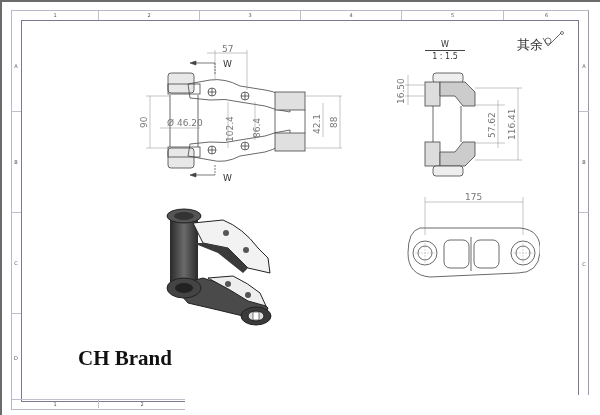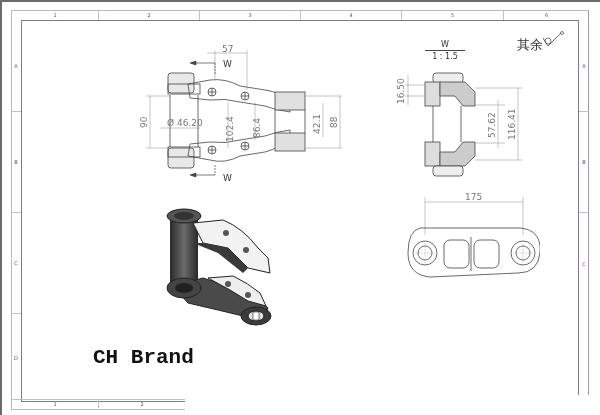--- a/index.html
+++ b/index.html
@@ -41,22 +41,22 @@
       position: absolute; left: 425px; top: 40px; width: 40px; text-align: center;
       font-size: 8px; color: #333;
     }
     .view-title .name { border-bottom: 1px solid #444; display: block; padding-bottom: 1px; }
     .view-title .scale { display: block; padding-top: 1px; }
     .roughness {
       position: absolute; left: 517px; top: 36px; font-size: 13px; color: #333;
     }
     .brand {
       position: absolute; left: 78px; top: 346px;
-      font-family: Liberation Mono, monospace; font-weight: bold;
-      font-size: 21px; color: #111; margin-left: 15px;
+      font-family: Liberation Serif, serif; font-weight: bold;
+      font-size: 21px; color: #111;
     }
     .product {
       position: absolute; left: 314px; top: 329px;
       font-family: "Liberation Sans", sans-serif; font-weight: bold;
       font-size: 21px; color: #111; line-height: 29px;
     }
     .overlay-white {
       position: absolute; left: 185px; top: 395px; width: 415px; height: 20px; background: #fff;
     }
   </style>

